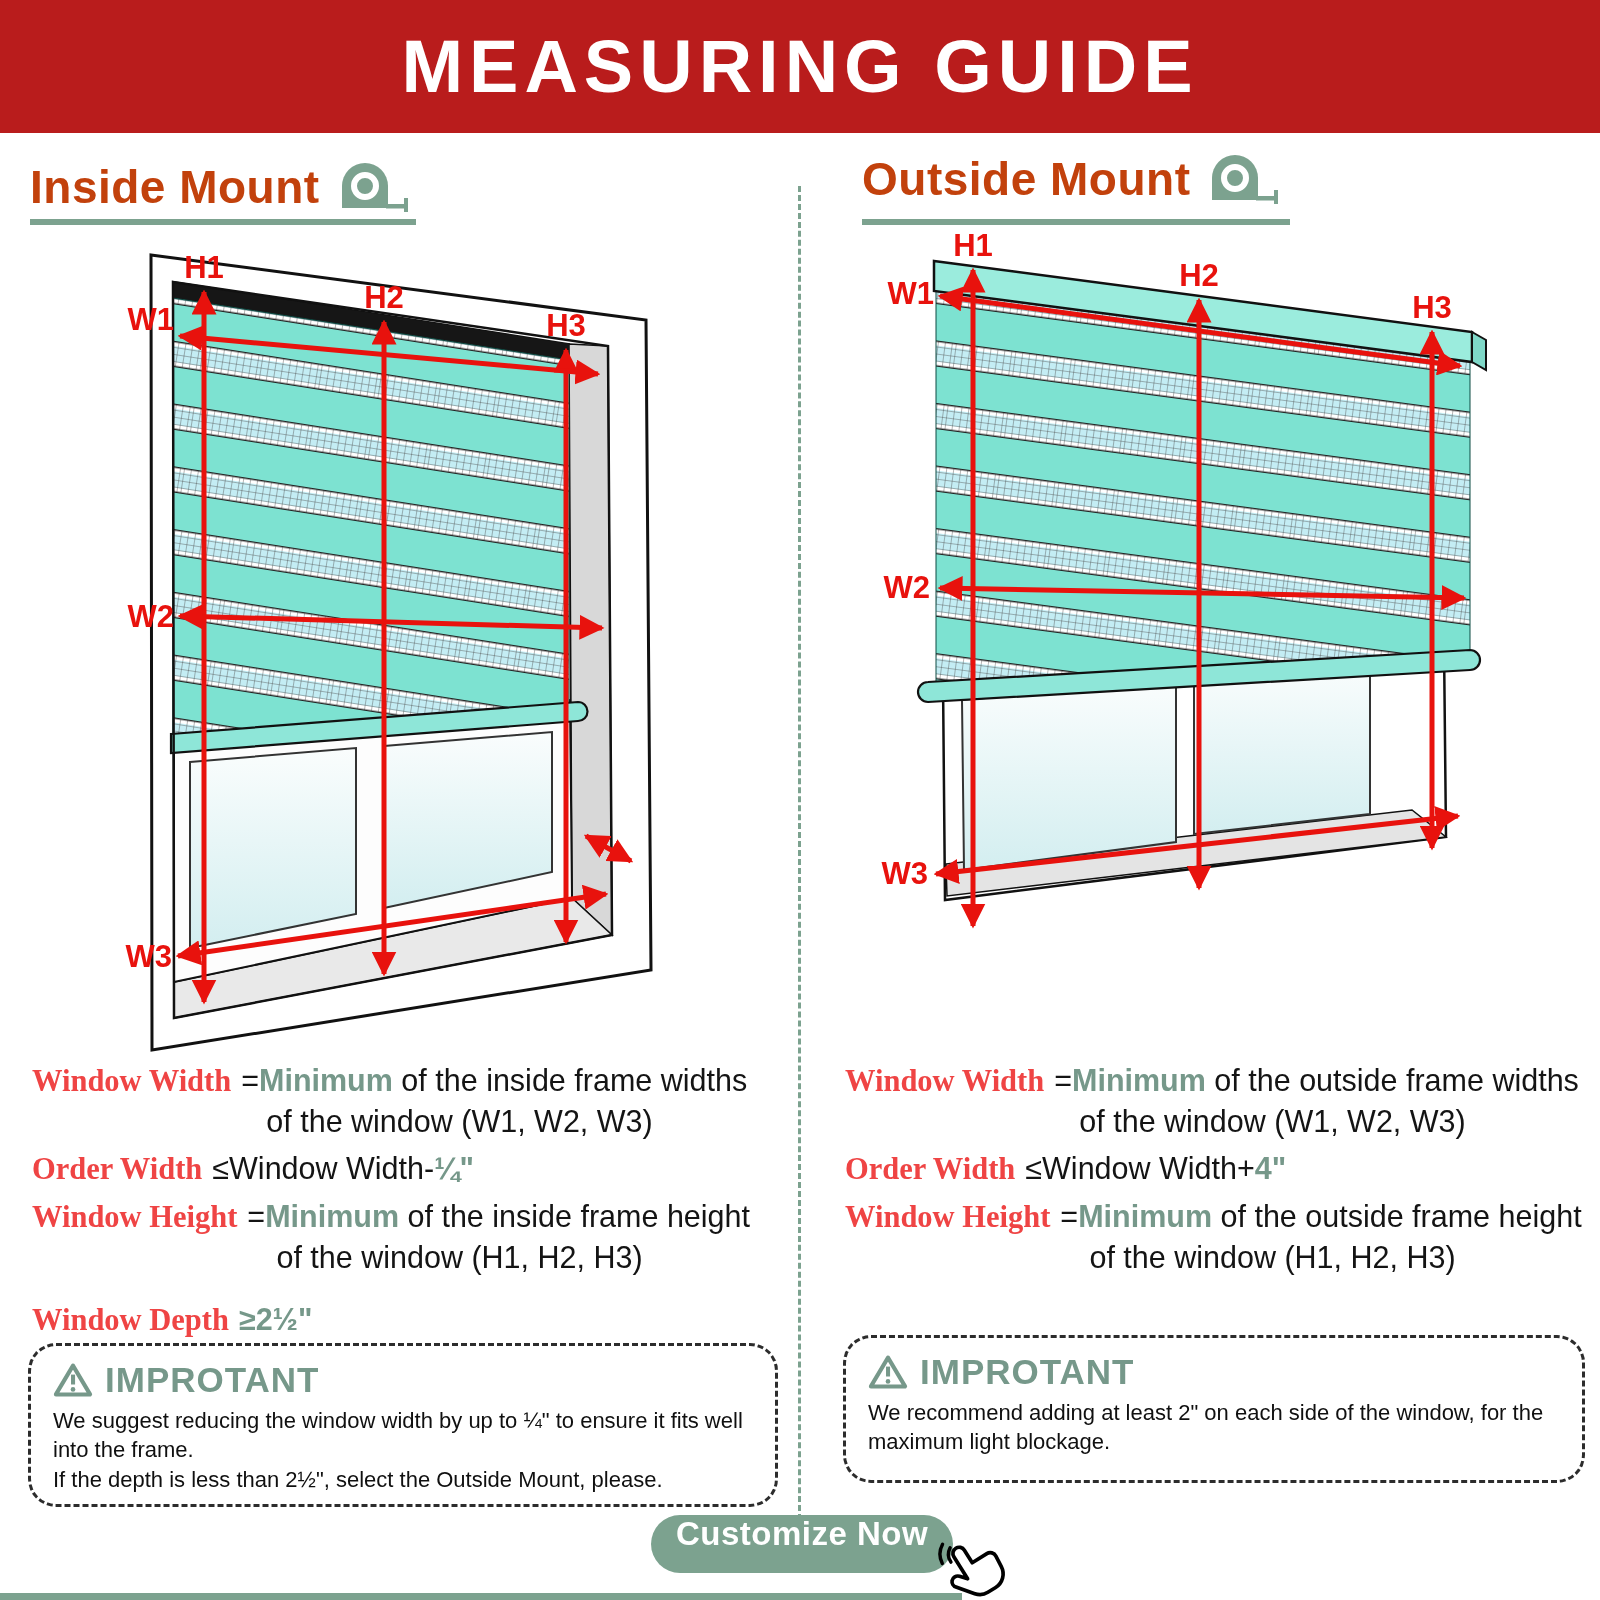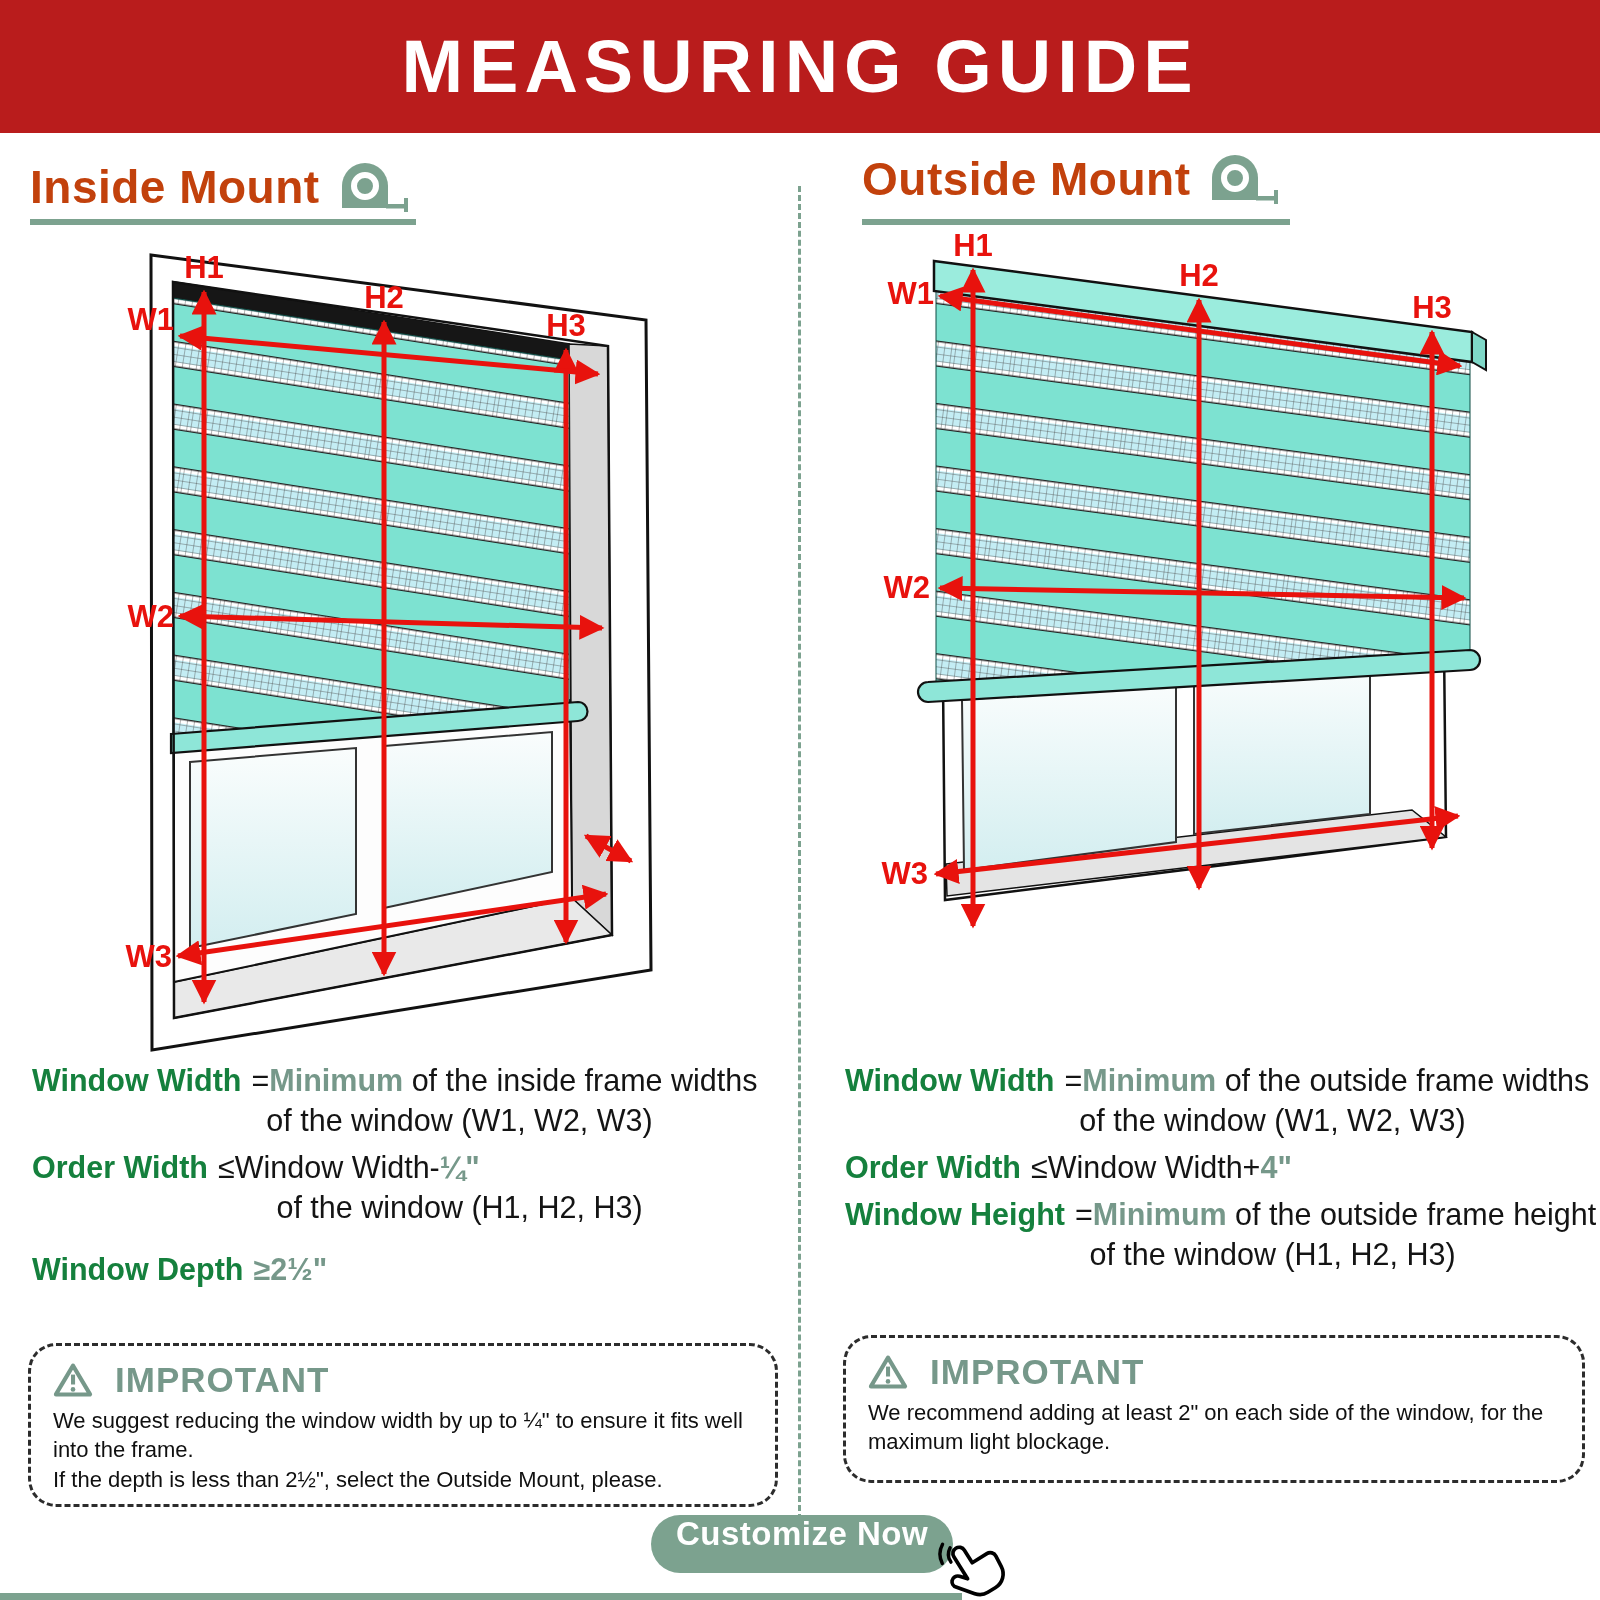--- a/index.html
+++ b/index.html
@@ -16,29 +16,29 @@
   .sec-title{font-size:46px;font-weight:800;color:#c2410c;letter-spacing:.5px;
              display:flex;align-items:flex-end;gap:14px;}
   .underline{height:6px;background:#7CA28F;}
 
   .vsep{left:798px;top:186px;height:1352px;width:0;border-left:3px dashed #7CA28F;}
 
   
   .fcol{width:745px;}
   .frow{font-size:30.5px;color:#141414;line-height:40px;white-space:nowrap;}
   .fcont{text-align:center;padding-left:110px;white-space:nowrap;}
-  .term{color:#15803d;font-weight:bold;margin-right:10px;}
+  .term{color:#ef4444;font-weight:bold;margin-right:10px;font-family:Liberation Serif, serif;}
   .hl{color:#76988A;font-weight:bold;}
   .mt{margin-top:7px;}
   .mtb{margin-top:22px;}
 
   
   .impbox{border:3px dashed #2c2c2c;border-radius:28px;padding:14px 22px 10px 22px;
           background:#fff;}
-  .imp-title{display:flex;align-items:center;gap:22px;color:#76988A;
+  .imp-title{display:flex;align-items:center;gap:12px;color:#76988A;
              font-size:35px;font-weight:800;letter-spacing:1px;margin-bottom:6px;}
   .imp-body{font-size:22px;line-height:1.34;color:#101010;}
 
   
   .cta{left:651px;top:1515px;width:302px;height:58px;background:#7CA28F;border-radius:30px;
        display:flex;align-items:flex-start;justify-content:center;cursor:pointer;border:none;}
   .cta-label{color:#fff;font-size:33px;font-weight:800;letter-spacing:.5px;}
   .cta-hand{position:absolute;right:-60px;top:6px;}
 
   .footerbar{left:0;top:1593px;width:962px;height:7px;background:#7CA28F;}
@@ -183,20 +183,23 @@
   </svg>
 
   <div class="abs fcol" style="left:32px;top:1060px;">
     <div class="frow">
       <span class="term">Window Width</span><span>=</span><span class="hl">Minimum</span><span> of the inside frame widths</span>
     </div>
     <div class="frow fcont">of the window (W1, W2, W3)</div>
     <div class="frow mt">
       <span class="term">Order Width</span><span>≤Window Width-</span><span class="hl">¼"</span>
     </div>
+    <div class="frow mt">
+      <span class="term">Window Height</span><span>=</span><span class="hl">Minimum</span><span> of the inside frame height</span>
+    </div>
     <div class="frow fcont">of the window (H1, H2, H3)</div>
     <div class="frow mtb">
       <span class="term">Window Depth</span><span class="hl">≥2½"</span>
     </div>
   </div>
 
   <div class="abs fcol" style="left:845px;top:1060px;">
     <div class="frow">
       <span class="term">Window Width</span><span>=</span><span class="hl">Minimum</span><span> of the outside frame widths</span>
     </div>

